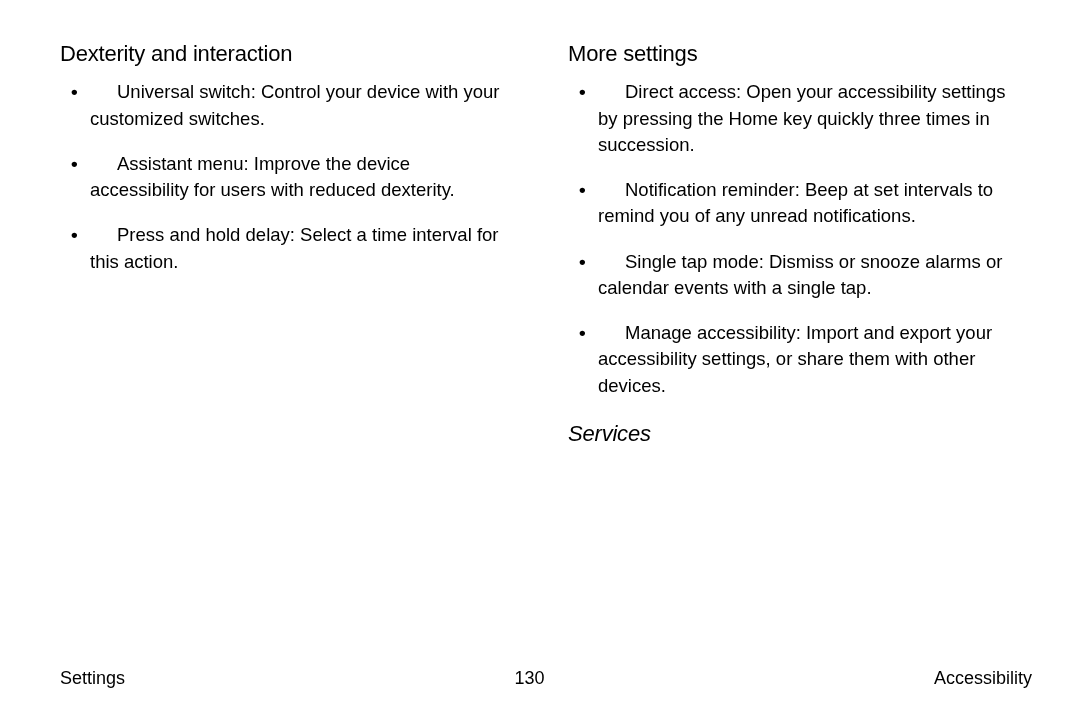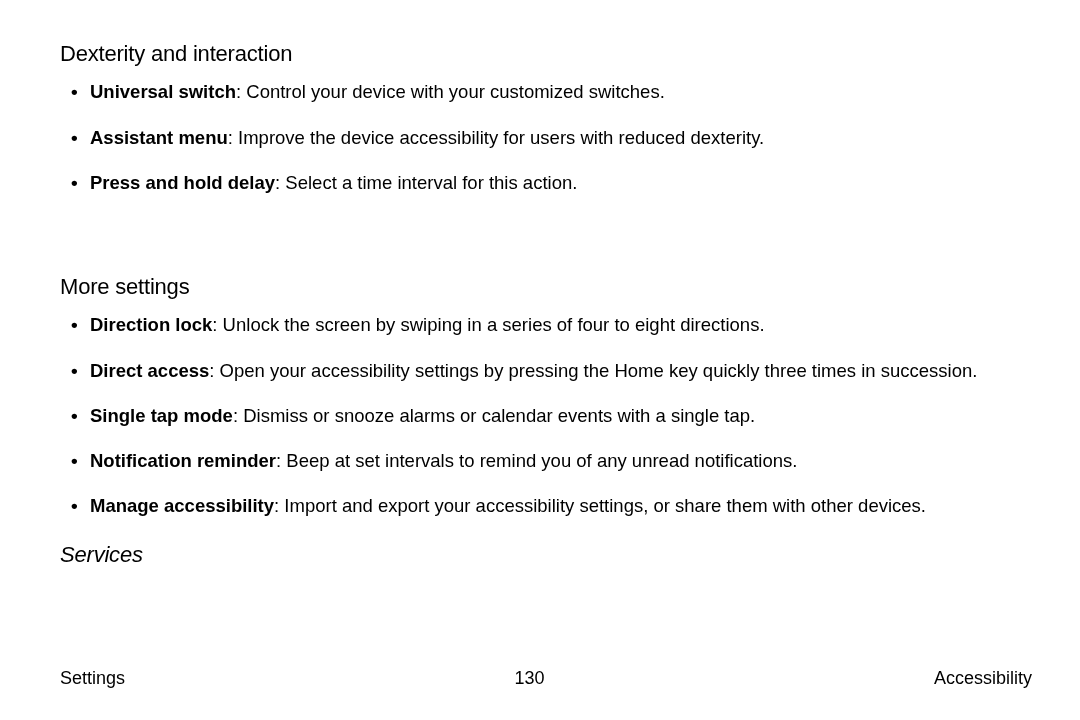--- a/index.html
+++ b/index.html
@@ -10,21 +10,20 @@
       width: 1080px;
       height: 720px;
       padding: 38px 60px 0 60px;
       font-size: 18.5px;
       line-height: 1.42;
       position: relative;
     }
     .columns {
       display: flex;
       gap: 56px;
-      flex-direction: column;
     }
     .col {
       flex: 1;
       min-width: 0;
     }
     h2 {
       font-size: 22px;
       font-weight: 500;
       margin-bottom: 10px;
       letter-spacing: -0.2px;
@@ -46,21 +45,22 @@
     li::before {
       content: "•";
       position: absolute;
       left: 11px;
       top: 0;
       font-size: 19px;
       font-weight: 700;
       line-height: 1.42;
     }
     .term {
-      font-weight: 700;
+      font-weight: 400;
+      margin-left: 27px;
     }
     .desc-para {
       margin-top: 2px;
     }
     .footer {
       position: absolute;
       bottom: 28px;
       left: 60px;
       right: 48px;
       display: flex;
@@ -85,30 +85,27 @@
       <li>
         <span class="term">Press and hold delay</span><span>: Select a time interval for this action.</span>
       </li>
     </ul>
   </div>
 
   <div class="col">
     <h2>More settings</h2>
     <ul>
       <li>
-        <span class="term">Direction lock</span><span>: Unlock the screen by swiping in a series of four to eight directions.</span>
-      </li>
-      <li>
         <span class="term">Direct access</span><span>: Open your accessibility settings by pressing the Home key quickly three times in succession.</span>
       </li>
       <li>
-        <span class="term">Single tap mode</span><span>: Dismiss or snooze alarms or calendar events with a single tap.</span>
+        <span class="term">Notification reminder</span><span>: Beep at set intervals to remind you of any unread notifications.</span>
       </li>
       <li>
-        <span class="term">Notification reminder</span><span>: Beep at set intervals to remind you of any unread notifications.</span>
+        <span class="term">Single tap mode</span><span>: Dismiss or snooze alarms or calendar events with a single tap.</span>
       </li>
       <li>
         <span class="term">Manage accessibility</span><span>: Import and export your accessibility settings, or share them with other devices.</span>
       </li>
     </ul>
 
     <h2 class="svc">Services</h2>
   </div>
 
 </div>

